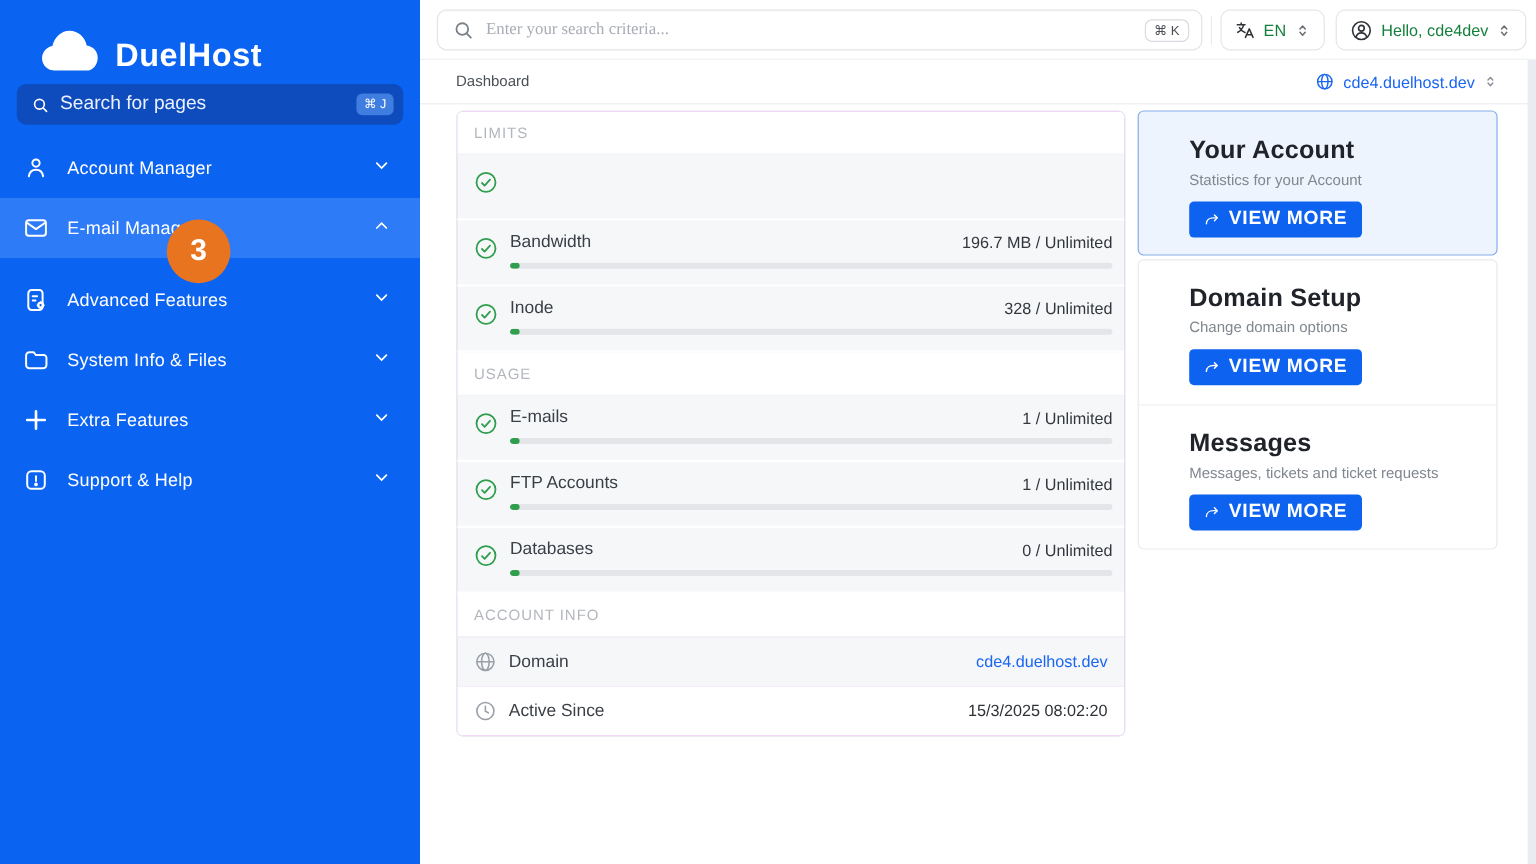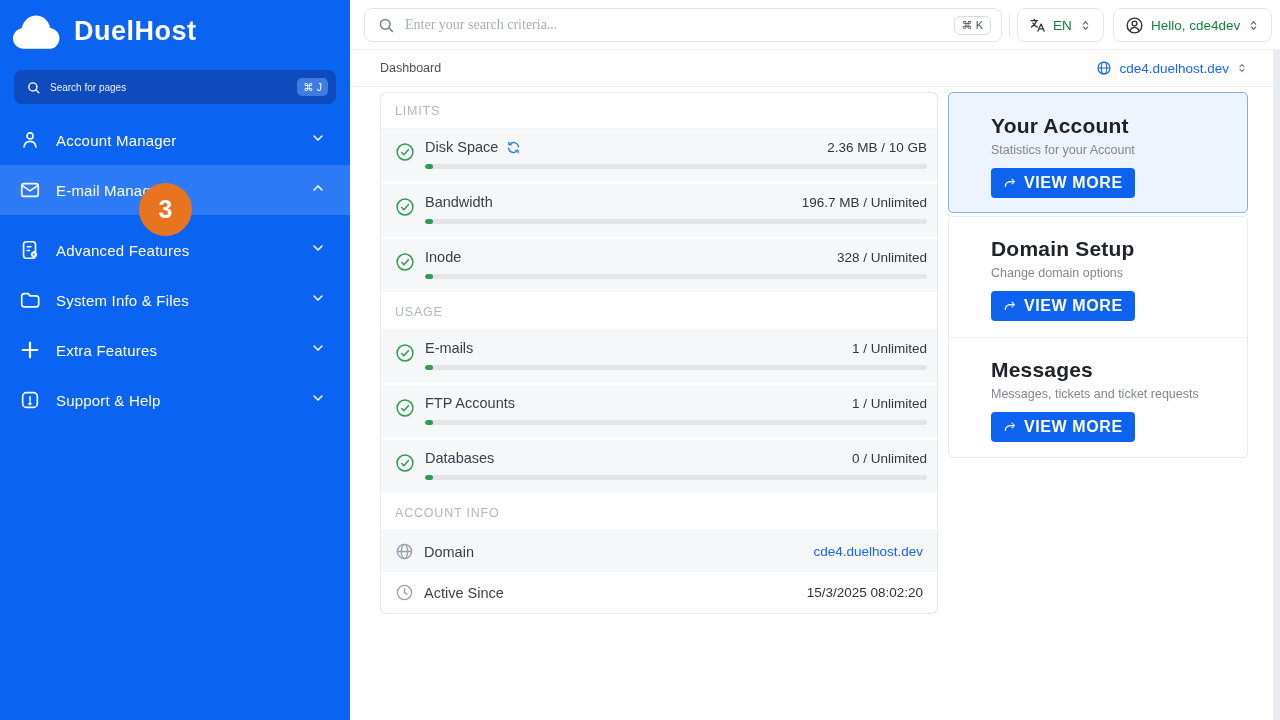--- a/index.html
+++ b/index.html
@@ -2,29 +2,29 @@
 <html><head>
 <meta charset="utf-8">
 <style>
   * { margin:0; padding:0; box-sizing:border-box; }
   html,body { width:1280px; height:720px; overflow:hidden; background:#fff;
     font-family:"Liberation Sans","DejaVu Sans",sans-serif; }
 
   
   .sidebar { position:absolute; left:0; top:0; width:350px; height:720px;
     background:#0b63f2; color:#fff; overflow:hidden; }
-  .logo { display:flex; align-items:center; height:62px; padding-left:6px; }
+  .logo { display:flex; align-items:flex-end; height:62px; padding-left:28px; }
   .logo svg { width:60px; height:42px; }
   .logo-text { font-size:27px; font-weight:700; letter-spacing:.5px; margin-left:8px; }
 
   .side-search { margin:8px 14px 11px; height:34px; background:#0e4bbd; border-radius:8px;
     display:flex; align-items:center; padding:0 8px 0 12px; cursor:text; }
   .side-search svg { width:15px; height:15px; flex:none; }
   .side-search input { flex:1; margin-left:9px; border:none; background:transparent; outline:none;
-    color:#fff; font-size:10px; font-family:inherit; }
+    color:#fff; font-size:16px; font-family:inherit; }
   .side-search input::placeholder { color:#eaf1fe; opacity:1; }
   .kbd-j { background:#3f7de0; color:#fff; font-size:10.5px; border-radius:5px; padding:3px 6px; }
 
   .nav-item { height:50px; display:flex; align-items:center; padding:0 24px 0 18px; cursor:pointer; }
   .nav-item.active { background:#2e7bf7; }
   .nav-item .ico { width:24px; height:24px; flex:none; display:flex; align-items:center; justify-content:center; }
   .nav-item .ico svg { width:22px; height:22px; }
   .nav-item .lbl { margin-left:14px; flex:1; font-size:15px; font-weight:500; letter-spacing:.2px; }
   .chev svg { width:16px; height:16px; }
 
@@ -278,35 +278,20 @@
     <div class="stats-card">
       <div class="sec-head">LIMITS</div>
 
       <div class="limit-row">
         <span class="row-check">
           <svg viewBox="0 0 24 24" fill="none" stroke="#2f9e4d" stroke-width="1.8" stroke-linecap="round" stroke-linejoin="round">
               <circle cx="12" cy="12" r="9.5"></circle>
               <path d="M8 12.6l2.6 2.6 5.4-6"></path>
             </svg>
         </span>
-        <div class="row-body">
-          <div class="row-top">
-            <span class="row-label">
-                <span>Disk Space</span>
-              <svg viewBox="0 0 24 24" fill="none" stroke="#2f7df6" stroke-width="2" stroke-linecap="round" stroke-linejoin="round">
-                  <path d="M20 11a8 8 0 0 0-14.5-3.5M4 13a8 8 0 0 0 14.5 3.5"></path>
-                  <path d="M4.5 3.5v4h4M19.5 20.5v-4h-4"></path>
-                </svg>
-            </span>
-            <span class="row-value">2.36 MB / 10 GB</span>
-          </div>
-          <div class="bar">
-              <div class="bar-fill" style="width: 1%;"></div>
-            </div>
-        </div>
       </div>
 
       <div class="limit-row">
         <span class="row-check">
           <svg viewBox="0 0 24 24" fill="none" stroke="#2f9e4d" stroke-width="1.8" stroke-linecap="round" stroke-linejoin="round">
               <circle cx="12" cy="12" r="9.5"></circle>
               <path d="M8 12.6l2.6 2.6 5.4-6"></path>
             </svg>
         </span>
         <div class="row-body">

